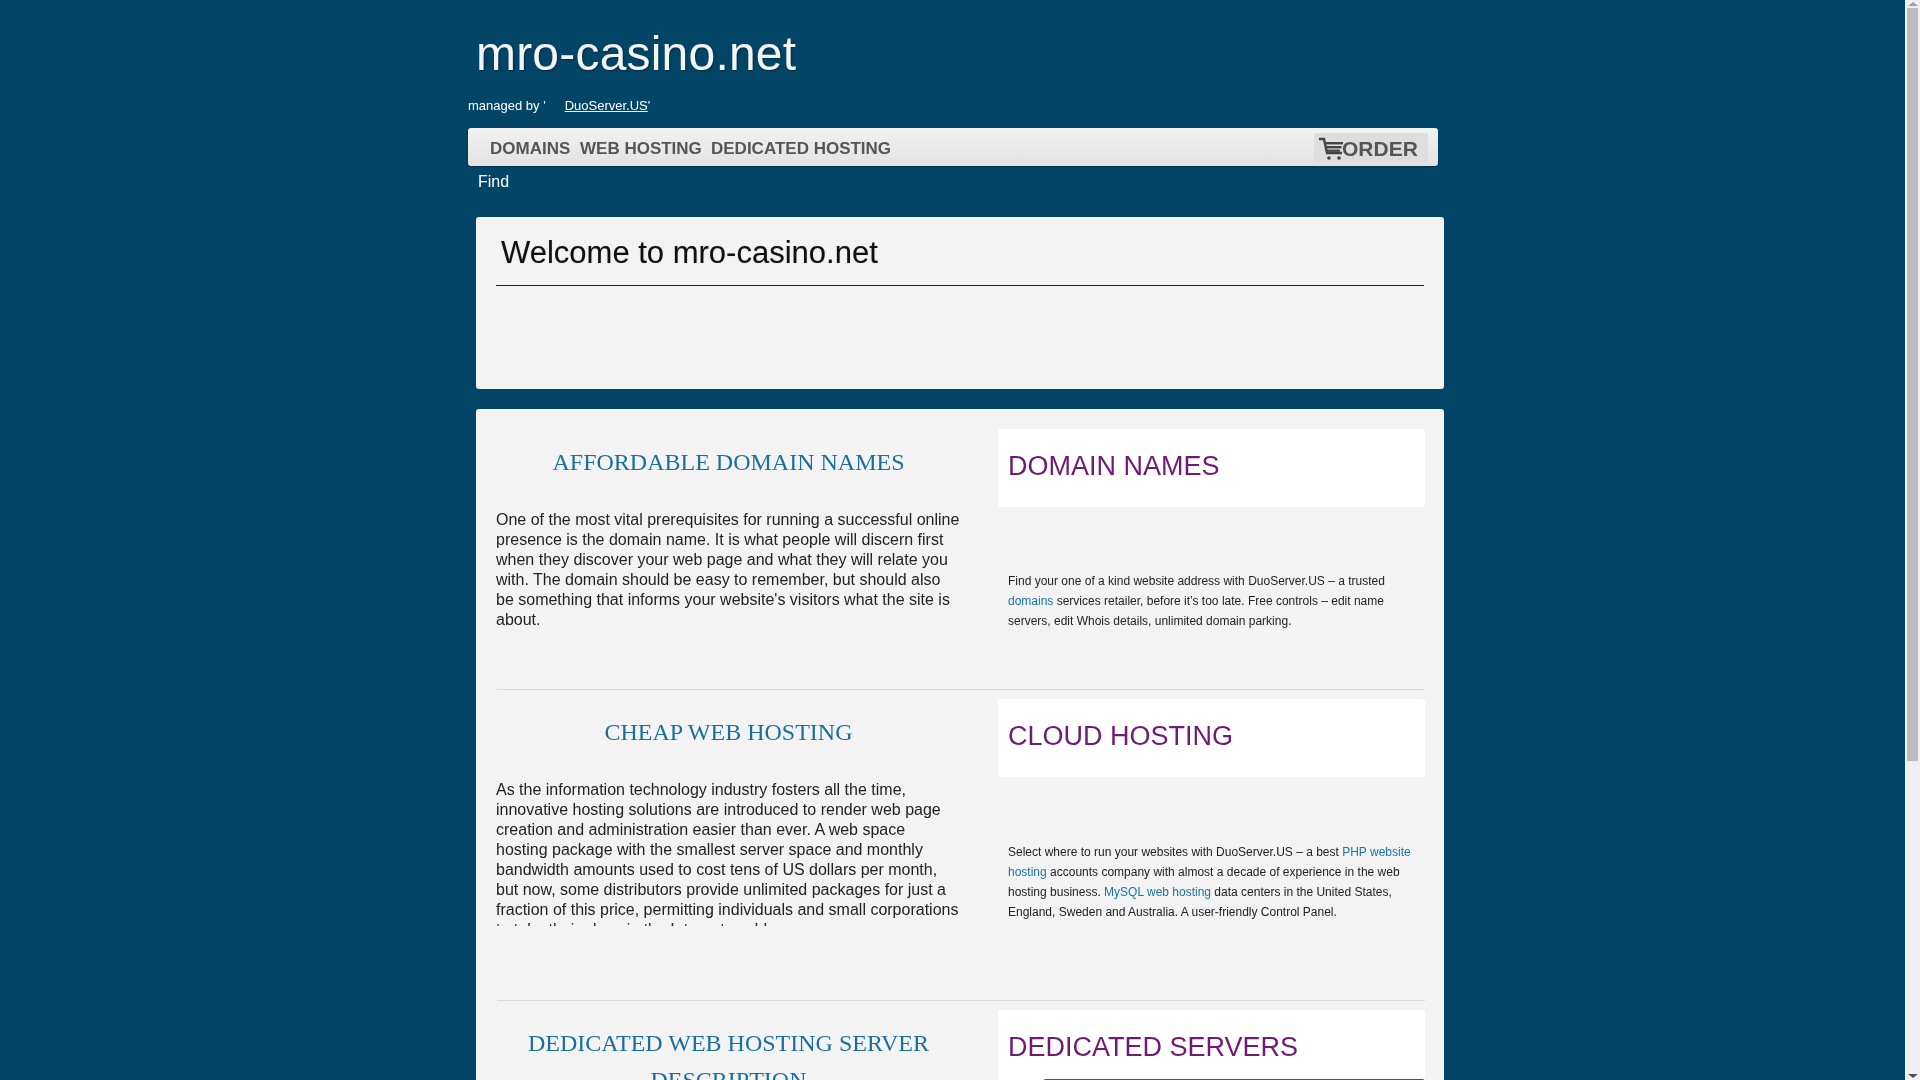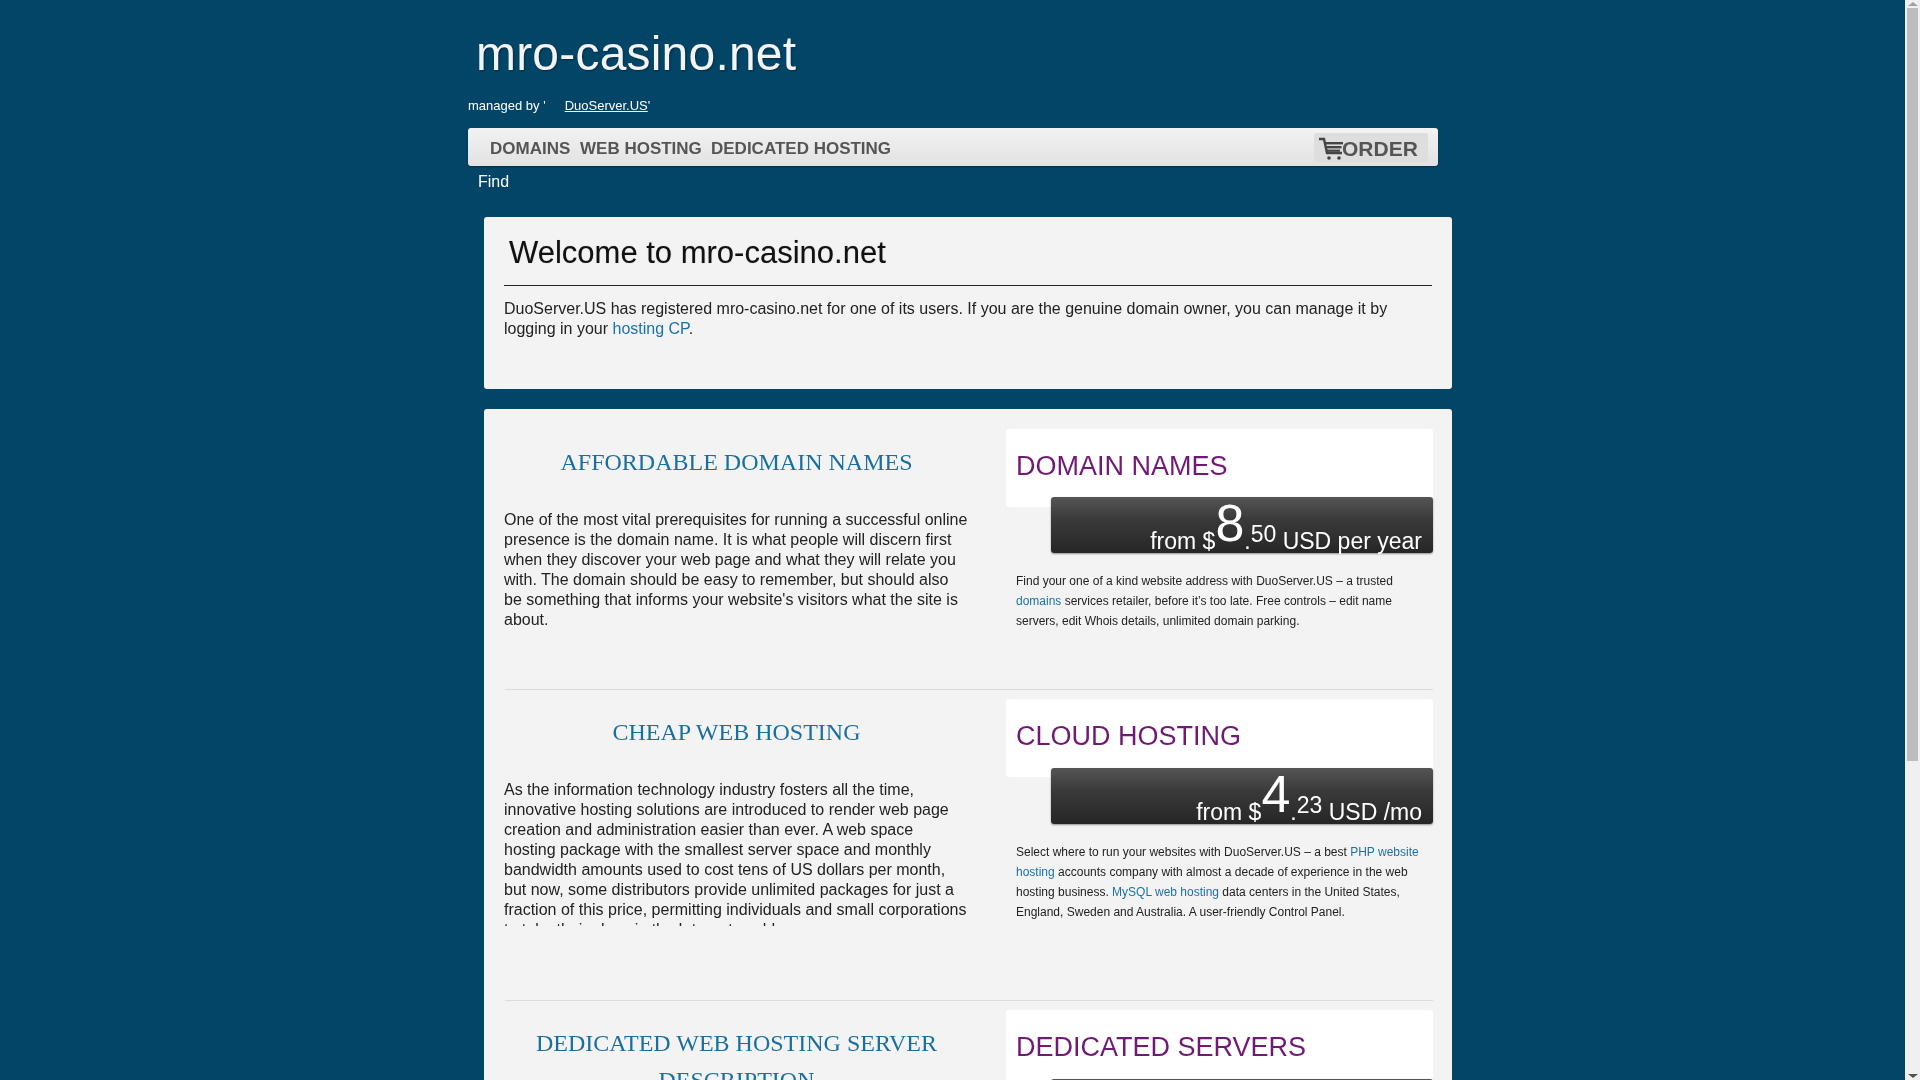--- a/index.html
+++ b/index.html
@@ -34,21 +34,21 @@
       background: #dedede; border-radius: 2px; cursor: pointer;
     }
     .order-btn svg { position: absolute; left: 4px; top: 4px; }
     .order-label {
       position: absolute; left: 28px; top: 4px; font-size: 21px; font-weight: bold; color: #555;
     }
     .breadcrumb {
       position: absolute; left: 10px; top: 173px; font-size: 16px; color: #fff;
     }
     .box {
-      position: absolute; left: 16px; width: 968px; background: #f3f3f3; border-radius: 3px;
+      position: absolute; left: 8px; width: 968px; background: #f3f3f3; border-radius: 3px;
     }
     .welcome { top: 217px; height: 172px; }
     .welcome h1 {
       position: absolute; left: 25px; top: 18px; margin: 0;
       font-size: 31px; font-weight: normal; color: #111;
       text-shadow: 0 0 1px rgba(0,0,0,0.3);
     }
     .welcome .hr { position: absolute; left: 20px; right: 20px; top: 68px; height: 1px; background: #222; }
     .welcome p {
       position: absolute; left: 20px; right: 40px; top: 82px; margin: 0;
@@ -124,54 +124,47 @@
     </div>
   </div>
 
   <div class="breadcrumb">
     <span>Find</span>
   </div>
 
   <div class="box welcome">
     <h1>Welcome to mro-casino.net</h1>
     <div class="hr"></div>
-    <p><span>DuoServer.US has registered mro-casino.net for one of its users. If you are the genuine domain owner, you can manage it by logging in your </span><a href="#" class="link">hosting CP</a><span>.</span></p>
   </div>
 
   <div class="box main">
 
     <div class="section" style="top:0">
       <div class="left-col" style="top:35px">
         <h2>AFFORDABLE DOMAIN NAMES</h2>
         <div class="body" style="margin-top:29px">One of the most vital prerequisites for running a successful online presence is the domain name. It is what people will discern first when they discover your web page and what they will relate you with. The domain should be easy to remember, but should also be something that informs your website's visitors what the site is about.</div>
       </div>
       <div class="right-col" style="top:20px">
         <div class="white-box">
           <h3>DOMAIN NAMES</h3>
-        </div>
-        <div class="price" style="top:68px">
-          <span class="from">from $</span><span class="big from" style="top:6px">8</span><span class="from">.</span><span class="from" style="top:7px;font-size:23px">50</span><span class="from"> USD per year</span>
         </div>
         <div class="desc" style="top:142px"><span>Find your one of a kind website address with DuoServer.US – a trusted </span><a href="#" class="link">domains</a><span> services retailer, before it’s too late. Free controls – edit name servers, edit Whois details, unlimited domain parking.</span></div>
       </div>
     </div>
 
     <div class="sep" style="top:280px"></div>
 
     <div class="section" style="top:290px">
       <div class="left-col" style="top:15px">
         <h2>CHEAP WEB HOSTING</h2>
         <div class="body" style="margin-top:29px;height:146px">As the information technology industry fosters all the time, innovative hosting solutions are introduced to render web page creation and administration easier than ever. A web space hosting package with the smallest server space and monthly bandwidth amounts used to cost tens of US dollars per month, but now, some distributors provide unlimited packages for just a fraction of this price, permitting individuals and small corporations to take their place in the Internet world.</div>
       </div>
       <div class="right-col" style="top:0">
         <div class="white-box">
           <h3>CLOUD HOSTING</h3>
-        </div>
-        <div class="price" style="top:69px">
-          <span class="from">from $</span><span class="big from" style="top:6px">4</span><span class="from">.</span><span class="from" style="top:7px;font-size:23px">23</span><span class="from"> USD /mo</span>
         </div>
         <div class="desc" style="top:143px"><span>Select where to run your websites with DuoServer.US – a best </span><a href="#" class="link">PHP website hosting</a><span> accounts company with almost a decade of experience in the web hosting business. </span><a href="#" class="link">MySQL web hosting</a><span> data centers in the United States, England, Sweden and Australia. A user-friendly Control Panel.</span></div>
       </div>
     </div>
 
     <div class="sep" style="top:591px"></div>
 
     <div class="section" style="top:601px">
       <div class="left-col" style="top:15px">
         <h2>DEDICATED WEB HOSTING SERVER DESCRIPTION</h2>

